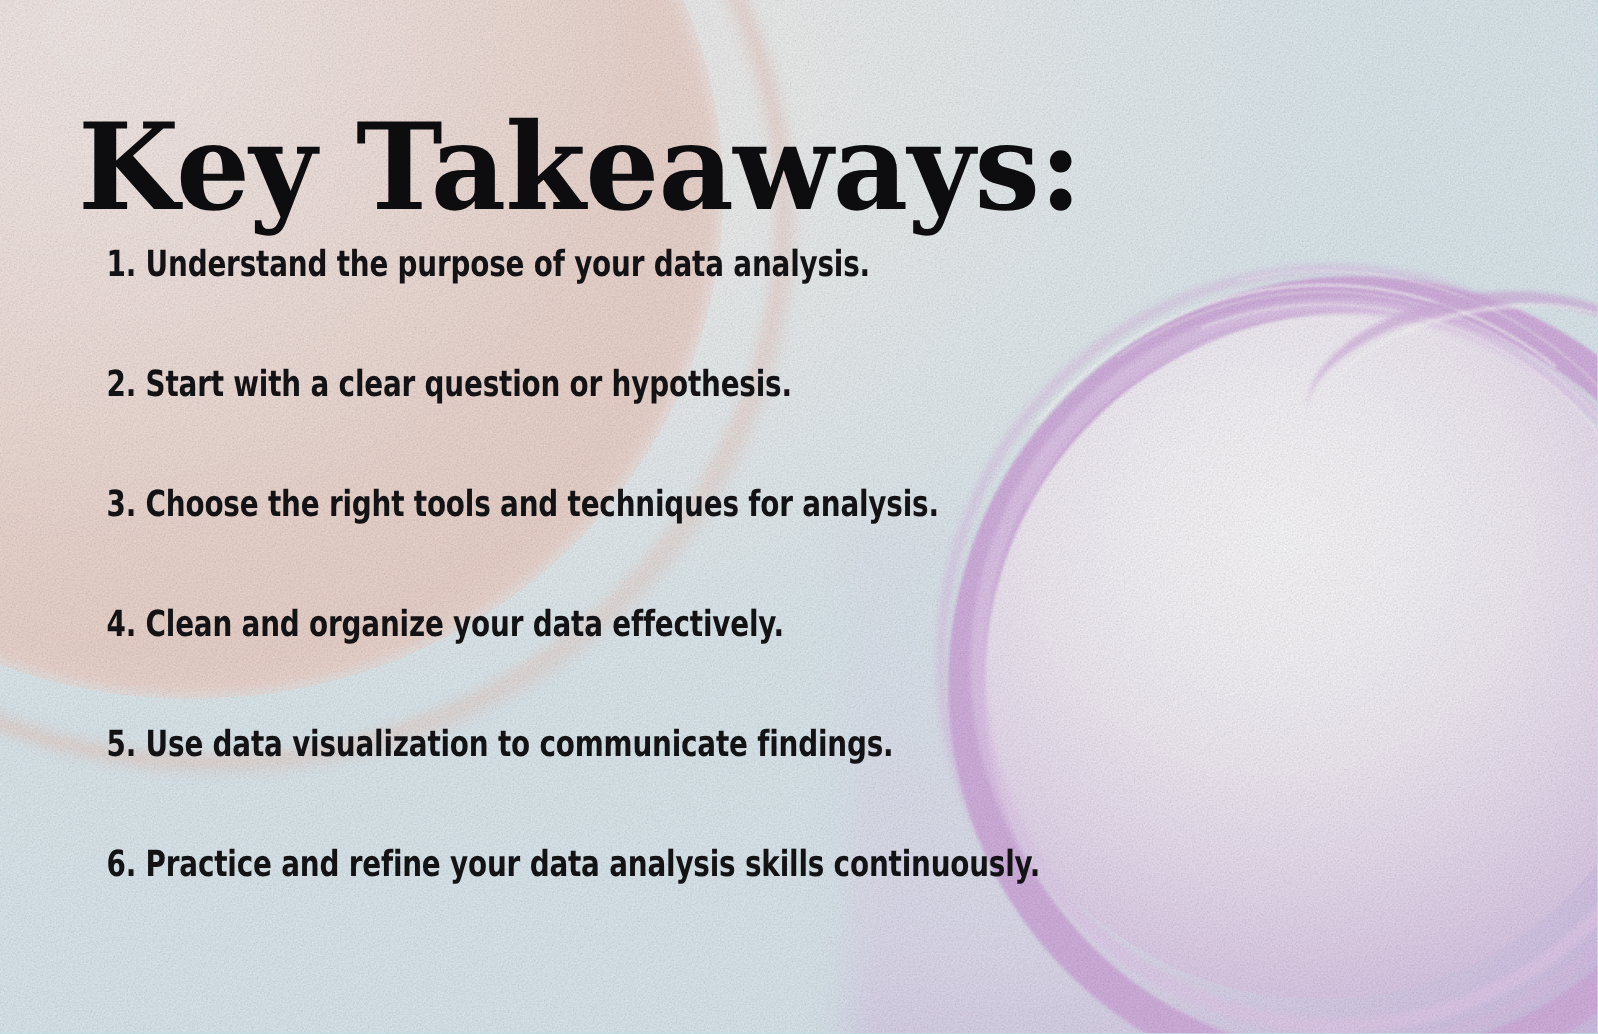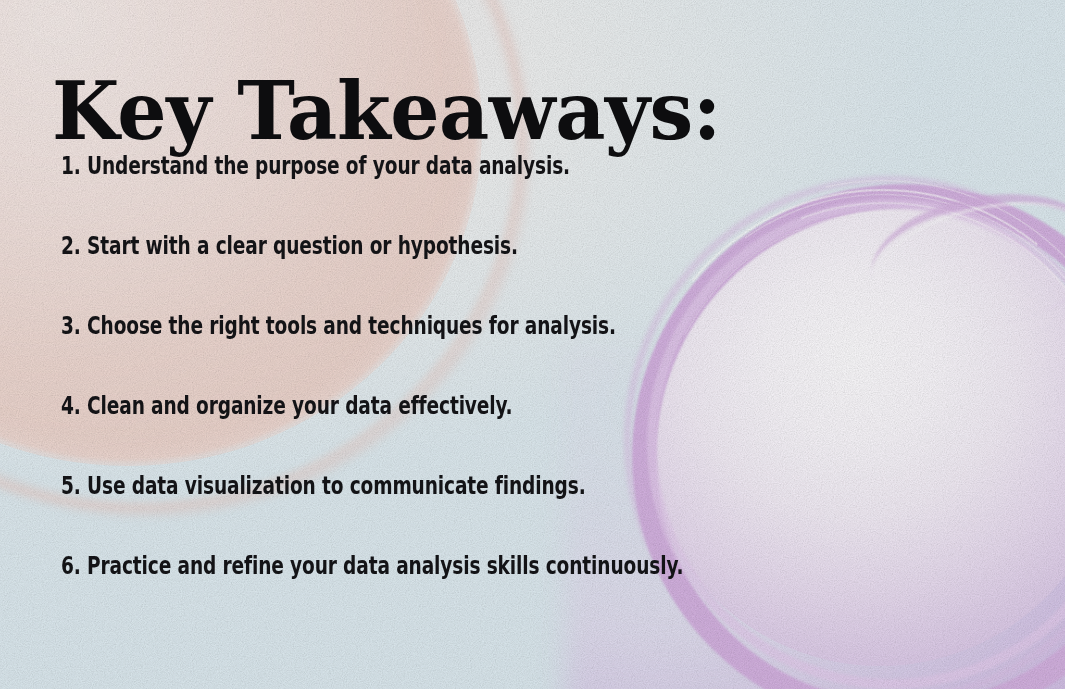--- a/index.html
+++ b/index.html
@@ -243,21 +243,21 @@
     white-space: nowrap;
     transform: scaleX(0.97);
     transform-origin: left top;
   }
 
   .takeaway-list {
     position: absolute;
     left: 57px;
     top: 150px;
     width: 940px;
-    margin: 4px;
+    margin: 14px;
     padding: 0;
     list-style: none;
   }
 
   .takeaway-item {
     font-family: "Liberation Sans Narrow", "DejaVu Sans Condensed", "Liberation Sans", sans-serif;
     font-weight: 700;
     font-size: 24px;
     line-height: 1;
     color: #131316;

